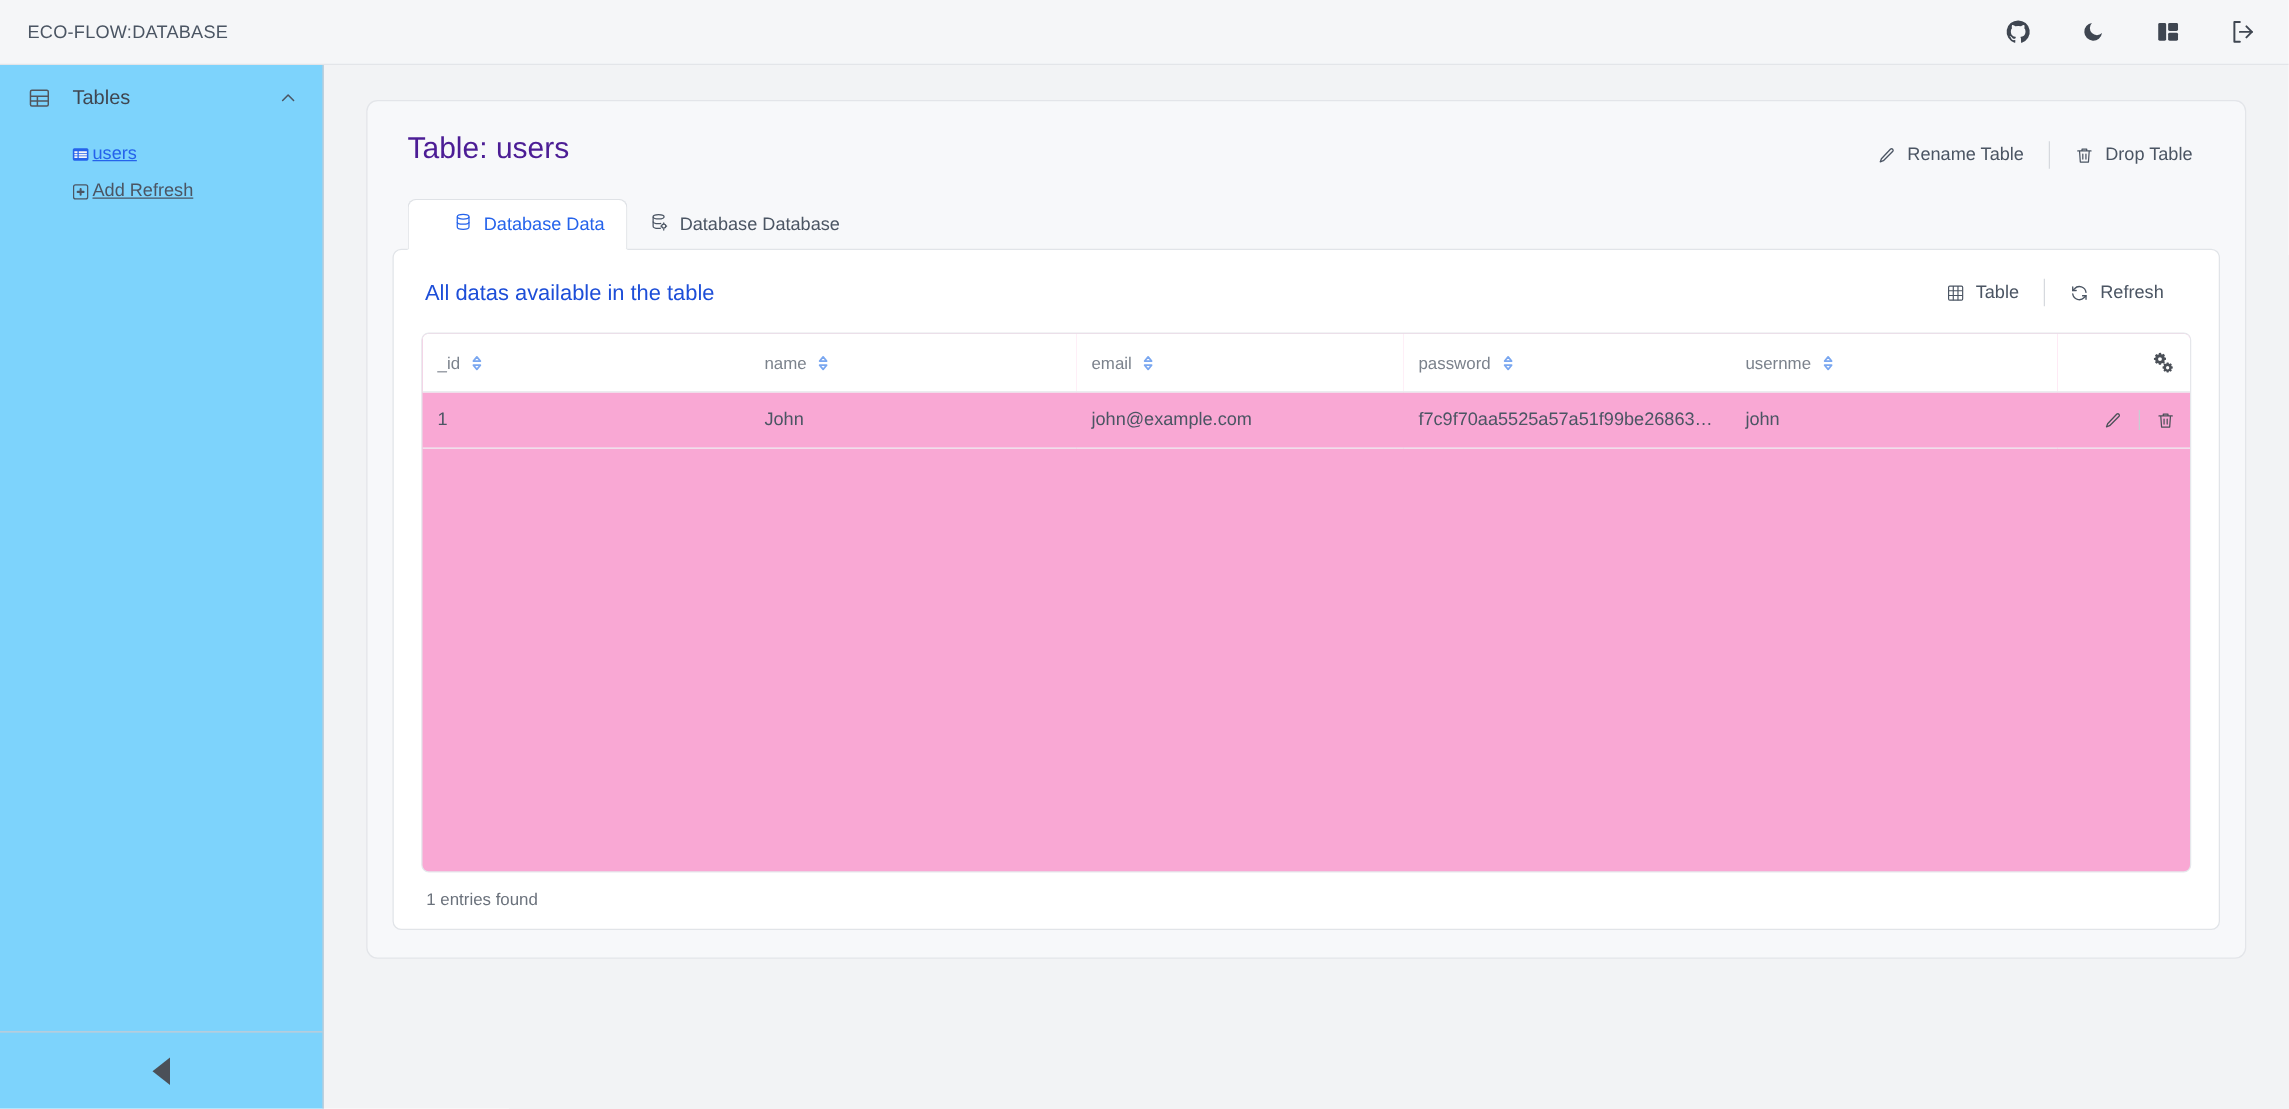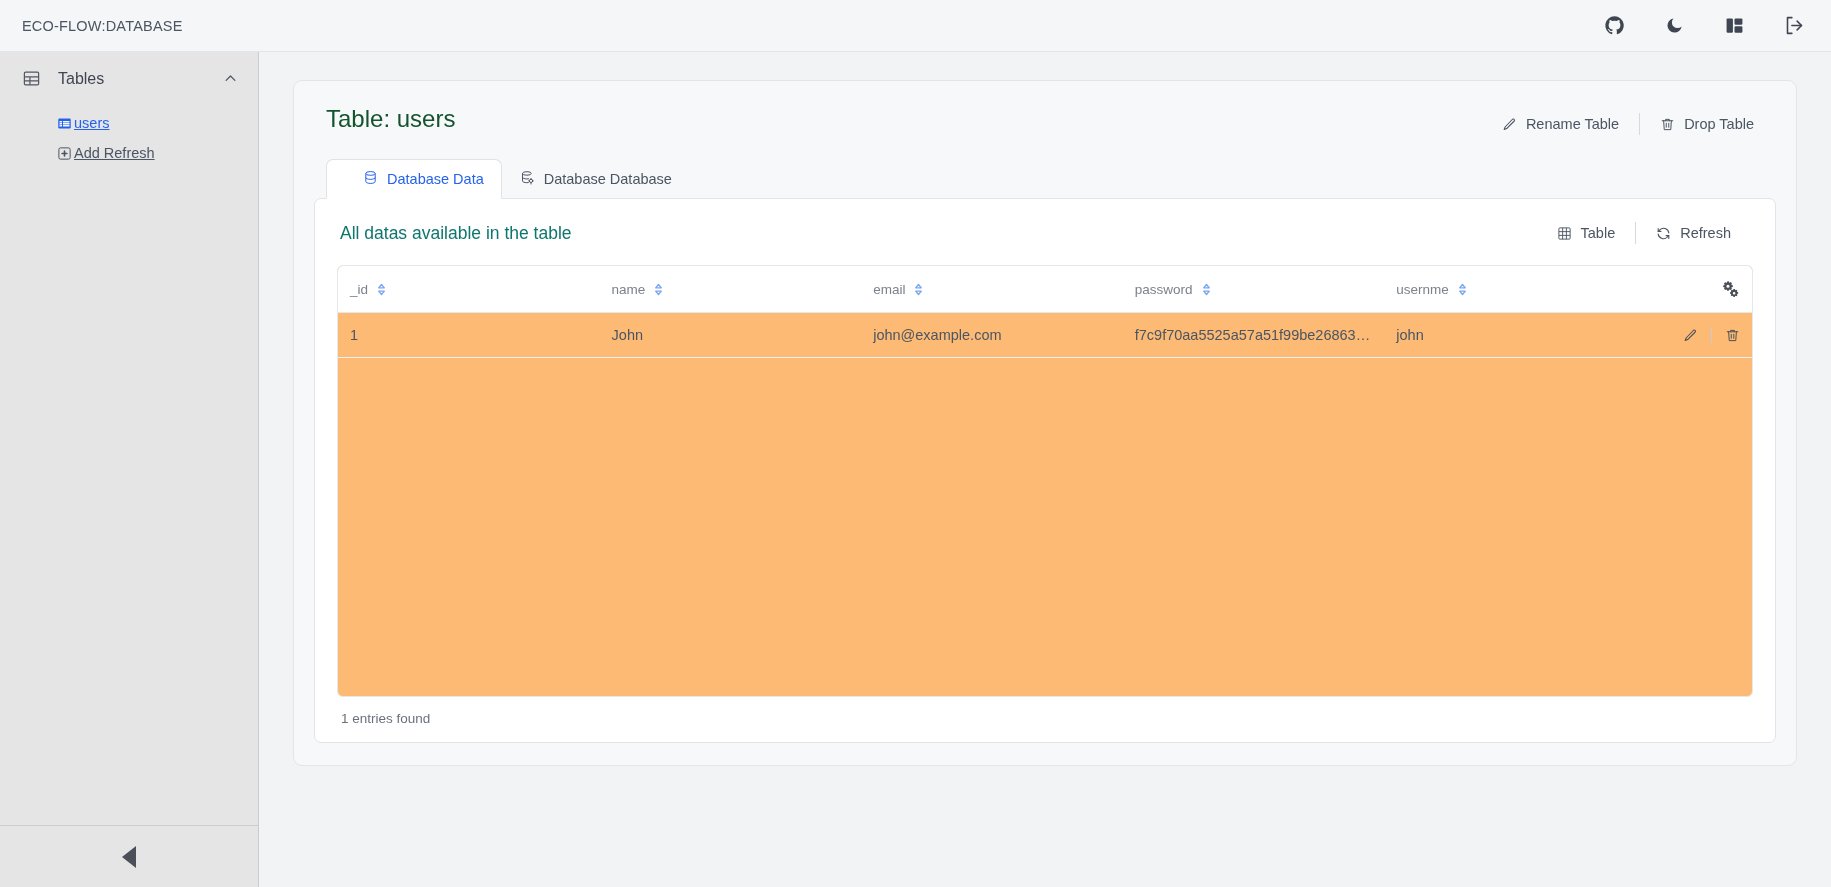--- a/index.html
+++ b/index.html
@@ -50,21 +50,21 @@
   
   .shell {
     display: flex;
     height: calc(887px - 52px);
   }
 
   
   .sidebar {
     width: 259px;
     flex: 0 0 259px;
-    background: #e5e5e5;
+    background: #7dd3fc;
     border-right: 1px solid #c9ccd2;
     display: flex;
     flex-direction: column;
     position: relative;
   }
   .sb-section {
     display: flex;
     align-items: center;
     padding: 17px 20px 0 22px;
     gap: 17px;
@@ -123,21 +123,21 @@
     min-height: 655px;
   }
 
   .panel-head {
     display: flex;
     align-items: flex-start;
     padding: 0 2px 0 12px;
   }
   .panel-title {
     font-size: 24px;
-    color: #14532d;
+    color: #4c1d95;
     font-weight: 400;
   }
   .panel-head-actions {
     margin-left: auto;
     display: flex;
     align-items: center;
     gap: 0;
     padding-top: 7px;
   }
   .hbtn {
@@ -197,36 +197,36 @@
     display: flex;
     flex-direction: column;
   }
   .card-head {
     display: flex;
     align-items: center;
     padding: 0 2px 0 3px;
   }
   .card-title {
     font-size: 17.5px;
-    color: #0f766e;
+    color: #1d4ed8;
   }
   .card-head-actions {
     margin-left: auto;
     display: flex;
     align-items: center;
   }
 
   
   .tbl-wrap {
     margin-top: 20px;
     border: 1px solid #e5e7eb;
     border-radius: 6px;
     flex: 1;
     overflow: hidden;
-    background: #fdba74;
+    background: #f9a8d4;
   }
   table.dt {
     width: 100%;
     border-collapse: collapse;
     table-layout: fixed;
   }
   table.dt thead th {
     text-align: left;
     font-weight: 400;
     font-size: 13.5px;

